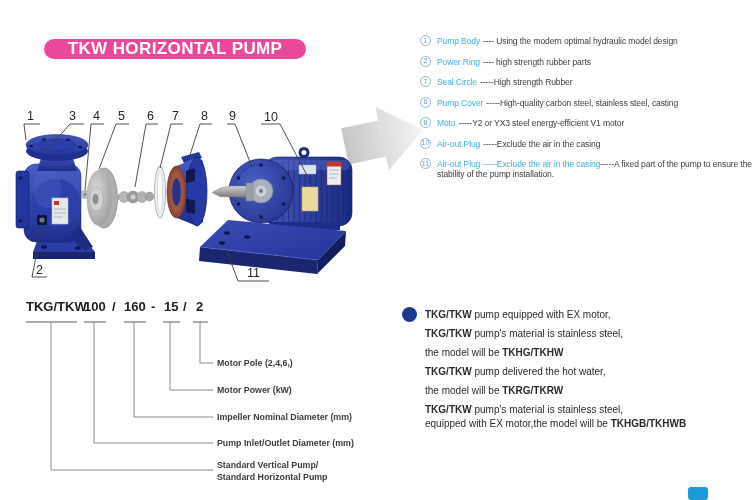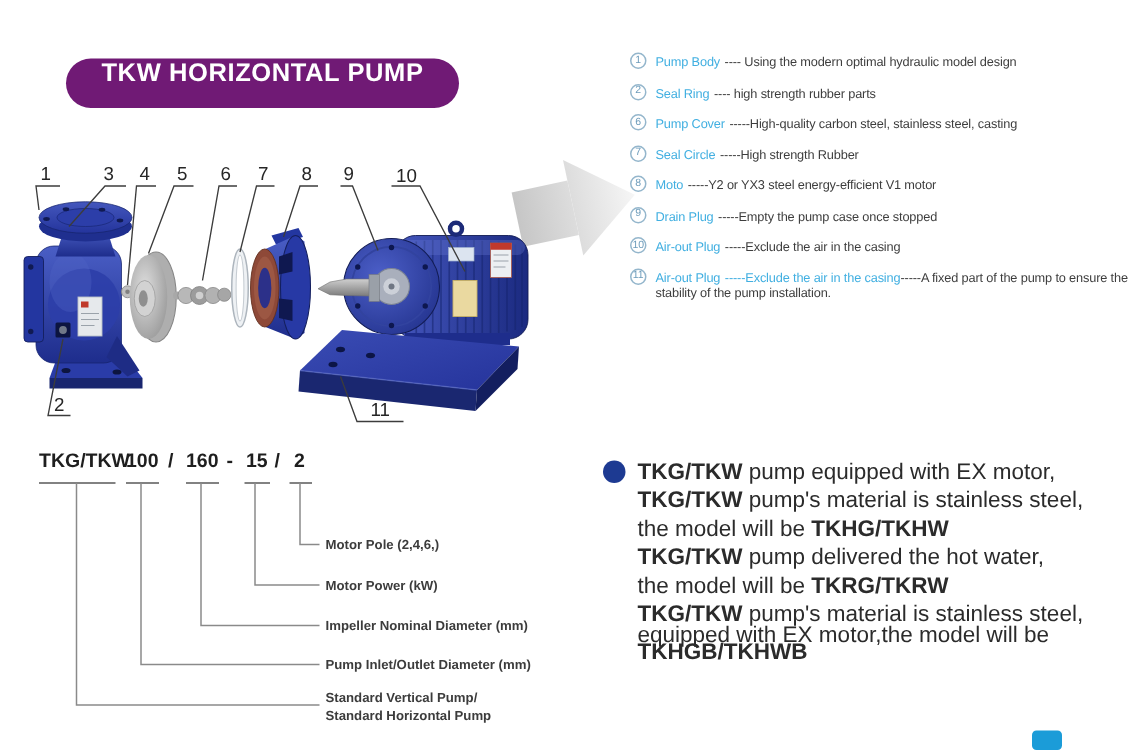--- a/index.html
+++ b/index.html
@@ -1,20 +1,20 @@
 <!DOCTYPE html>
 <html><head>
 <meta charset="utf-8">
 <style>
   html,body{margin:0;padding:0;background:#fff;}
   .page{position:relative;width:756px;height:500px;background:#ffffff;overflow:hidden;
         font-family:"Liberation Sans",sans-serif;}
   
-  .banner{position:absolute;left:44px;top:39px;width:262px;height:33px;background:#701a75;
-          border-radius:17px;display:flex;justify-content:center;}
+  .banner{position:absolute;left:44px;top:39px;width:262px;height:20px;background:#ec4899;
+          border-radius:17px;display:flex;align-items:center;justify-content:center;}
   .banner span{color:#ffffff;font-weight:bold;font-size:17px;letter-spacing:.4px;}
   
   .pump-svg{position:absolute;left:0;top:95px;}
   svg text{font-family:"Liberation Sans",sans-serif;}
   .dnum{font-size:12.5px;fill:#262626;}
   
   .parts{position:absolute;left:420px;top:36px;width:336px;list-style:none;margin:0;padding:0;}
   .parts li{position:relative;padding-left:17px;margin-bottom:10.5px;font-size:8.5px;
             line-height:10px;letter-spacing:-.1px;color:#3d3d3d;}
   .pnum{position:absolute;left:0;top:-1px;width:11px;height:11px;border:1px solid #94b6cc;
@@ -22,21 +22,21 @@
         justify-content:center;font-size:7px;letter-spacing:0;color:#6d9cbb;}
   .pname{color:#41afe1;margin-right:3px;text-align:center;}
   .pblue{color:#41afe1;}
   
   .model-svg{position:absolute;left:0;top:288px;}
   .seg{font-size:13px;font-weight:bold;fill:#1e1e1e;}
   .mlabel{font-size:8.8px;font-weight:bold;fill:#3c3c3c;}
   
   .bullet{position:absolute;left:402px;top:307px;width:15px;height:15px;border-radius:50%;
           background:#1d3a92;}
-  .variants{position:absolute;left:425px;top:309px;width:330px;font-size:15px;color:#2b2b2b;}
+  .variants{position:absolute;left:425px;top:309px;width:330px;font-size:10px;color:#2b2b2b;}
   .vline{margin-bottom:7.5px;line-height:11.5px;}
   .vline.tight{margin-bottom:2px;}
   .s-b{font-weight:bold;}
   .logo{position:absolute;left:688px;top:487px;width:20px;height:13px;border-radius:3px;
         background:#1b9cd8;}
 </style>
 </head>
 <body>
 
 <div class="page">
@@ -201,37 +201,33 @@
     <text class="dnum" x="247" y="277">11</text>
   </svg>
 
   <ul class="parts">
     <li>
       <span class="pnum">1</span>
       <span class="pname">Pump Body</span><span>---- Using the modern optimal hydraulic model design</span>
     </li>
     <li>
       <span class="pnum">2</span>
-      <span class="pname">Seal Ring</span><span>---- high strength rubber parts</span>
+      <span class="pname">Power Ring</span><span>---- high strength rubber parts</span>
+    </li>
+    <li>
+      <span class="pnum">7</span>
+      <span class="pname">Seal Circle</span><span>-----High strength Rubber</span>
     </li>
     <li>
       <span class="pnum">6</span>
       <span class="pname">Pump Cover</span><span>-----High-quality carbon steel, stainless steel, casting</span>
     </li>
     <li>
-      <span class="pnum">7</span>
-      <span class="pname">Seal Circle</span><span>-----High strength Rubber</span>
-    </li>
-    <li>
       <span class="pnum">8</span>
       <span class="pname">Moto</span><span>-----Y2 or YX3 steel energy-efficient V1 motor</span>
-    </li>
-    <li>
-      <span class="pnum">9</span>
-      <span class="pname">Drain Plug</span><span>-----Empty the pump case once stopped</span>
     </li>
     <li>
       <span class="pnum">10</span>
       <span class="pname">Air-out Plug</span><span>-----Exclude the air in the casing</span>
     </li>
     <li>
       <span class="pnum">11</span>
       <span class="pname">Air-out Plug</span><span class="pblue">-----Exclude the air in the casing</span><span>-----A fixed part of the pump to ensure the stability of the pump installation.</span>
     </li>
   </ul>

